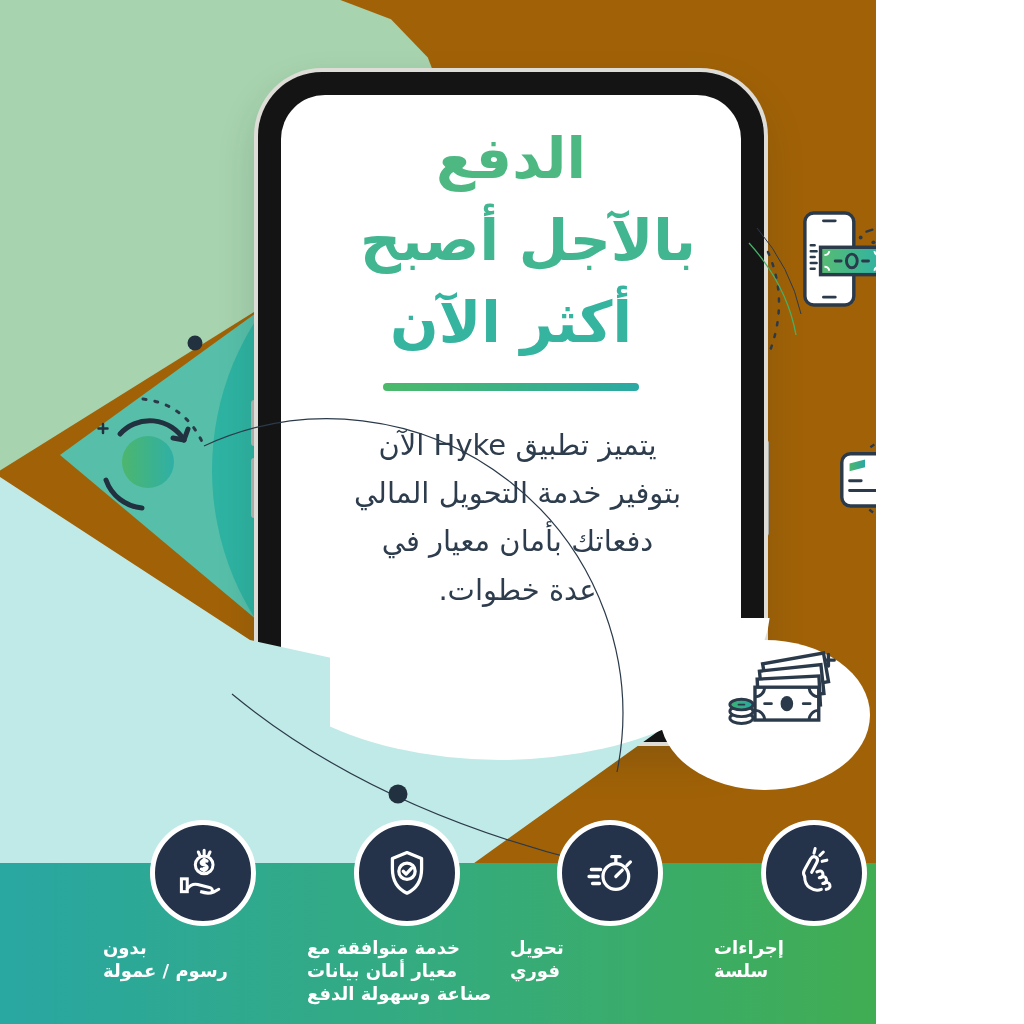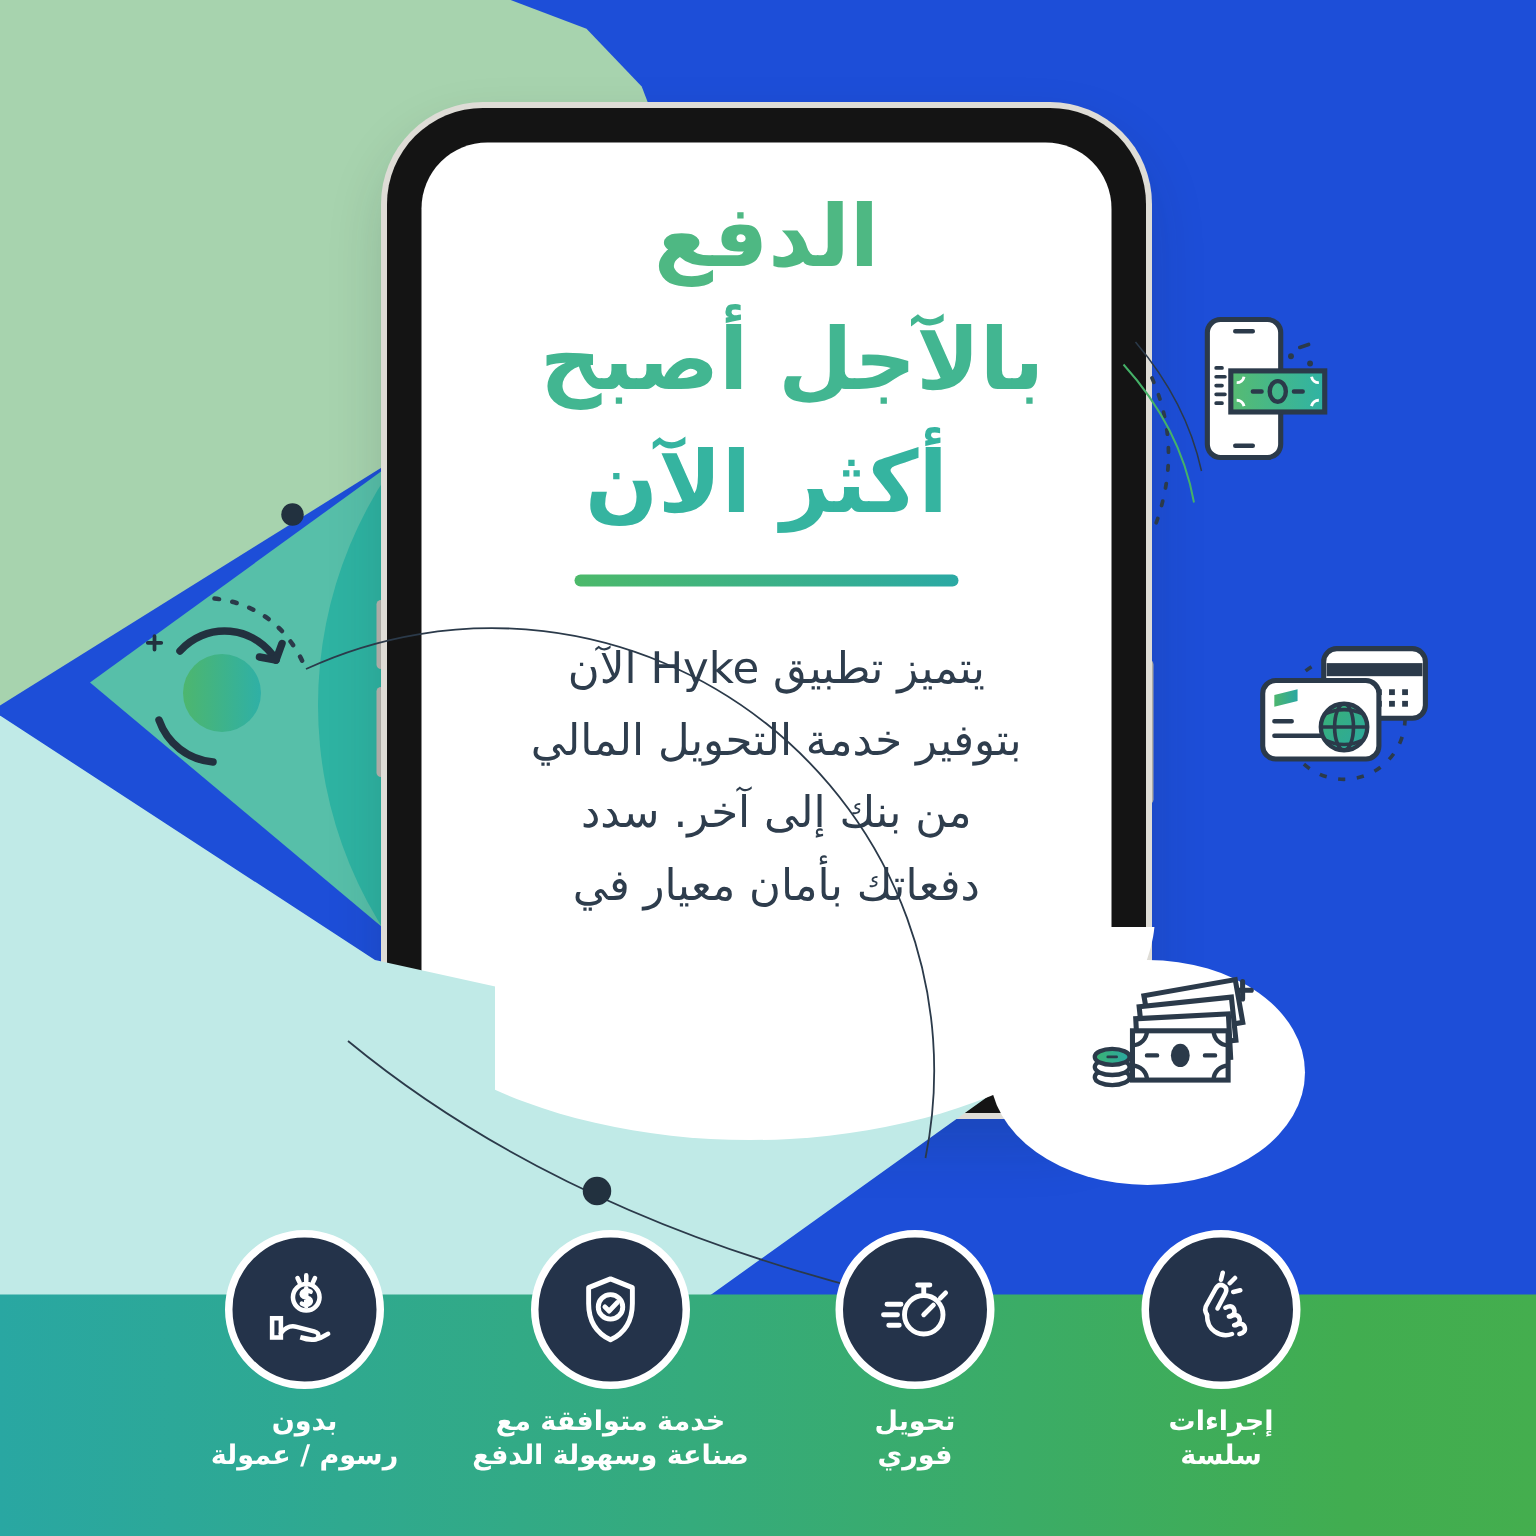--- a/index.html
+++ b/index.html
@@ -1,16 +1,16 @@
 <!DOCTYPE html>
 <html><head>
 <meta charset="utf-8">
 <style>
   html,body{margin:0;padding:0;background:#ffffff;}
-  .canvas{position:relative;width:1024px;height:1024px;overflow:hidden;background:#1d4ed8;
+  .canvas{position:relative;width:876px;height:1024px;overflow:hidden;background:#a16207;
           font-family:"DejaVu Sans", sans-serif;}
   .abs{position:absolute;}
 
   
   .sage{left:0;top:0;width:460px;height:480px;background:#a7d3ae;z-index:2;
         clip-path:polygon(0 0,74% 0,85% 4%,93% 12%,97% 22%,97% 40%,0 98%);}
   .tealTri{left:0;top:0;width:1024px;height:1024px;z-index:3;background:#57bfa9;
         clip-path:polygon(60px 455px,460px 165px,460px 790px);}
   .tealCircle{left:212px;top:192px;width:556px;height:556px;border-radius:50%;
         background:#2eb3a2;z-index:4;}
@@ -37,21 +37,21 @@
   .corner-patch{left:660px;top:640px;width:210px;height:150px;border-radius:50%;background:#ffffff;z-index:13;}
 
   .decor-svg{left:0;top:0;width:1024px;height:1024px;z-index:14;pointer-events:none;}
 
   
   .icon-abs{z-index:20;}
 
   
   .band{left:0;top:863px;width:1024px;height:161px;z-index:30;
         background:linear-gradient(90deg,#29a7a2 0%,#35ab7c 45%,#41ad50 88%,#44ae4e 100%);}
-  .feature{width:200px;z-index:35;text-align:center;}
+  .feature{width:200px;z-index:35;text-align:left;}
   .fcircle{width:96px;height:96px;border-radius:50%;background:#24334a;border:5px solid #ffffff;
            margin:0 auto;display:flex;align-items:center;justify-content:center;}
   .flabel{margin-top:10px;direction:rtl;color:#ffffff;font-weight:bold;font-size:18px;line-height:1.28;}
   .flabel span{display:block;}
 </style>
 </head>
 <body>
 
 <div class="canvas">
 
@@ -67,21 +67,20 @@
     <div class="screen">
       <div class="title">
         <div class="t0">الدفع</div>
         <div class="t1">بالآجل أصبح</div>
         <div class="t2">أكثر الآن</div>
       </div>
       <div class="divider"></div>
       <div class="bodytxt">
         <div>يتميز تطبيق Hyke الآن</div>
         <div>بتوفير خدمة التحويل المالي</div>
-        <div>من بنك إلى آخر. سدد</div>
         <div>دفعاتك بأمان معيار في</div>
         <div>عدة خطوات.</div>
       </div>
     </div>
   </div>
 
   <div class="abs cyan"></div>
   <div class="abs bulge-clip">
       <div class="bulge"></div>
     </div>
@@ -209,20 +208,21 @@
       <svg width="56" height="56" viewBox="0 0 48 48">
         <g fill="none" stroke="#ffffff" stroke-width="2.8" stroke-linejoin="round" stroke-linecap="round">
           <path d="M24,6.5 L36.5,11.5 v9 c0,10.5 -5.2,17.3 -12.5,20.8 C16.7,37.8 11.5,31 11.5,20.5 v-9 Z"></path>
           <circle cx="24" cy="22.5" r="7"></circle>
           <path d="M20.8,22.5 l2.4,2.4 l4.6,-4.8"></path>
         </g>
       </svg>
     </div>
     <div class="flabel">
       <span>خدمة متوافقة مع</span>
+      <span>معيار أمان بيانات</span>
       <span>صناعة وسهولة الدفع</span>
     </div>
   </div>
 
   <div class="abs feature" style="left:714px;top:820px;">
     <div class="fcircle">
       <svg width="56" height="56" viewBox="0 0 48 48">
         <g fill="none" stroke="#ffffff" stroke-width="2.6" stroke-linecap="round" stroke-linejoin="round">
           <path d="M24,7 l1,-4 M29,9 l3,-3 M31,14 l4,-1"></path>
           <path d="M16,27 q-2,-3 0,-6 l5,-9 q1.8,-3 4.4,-1.6 q2.6,1.4 1.1,4.4 l-4.5,8.6"></path>

